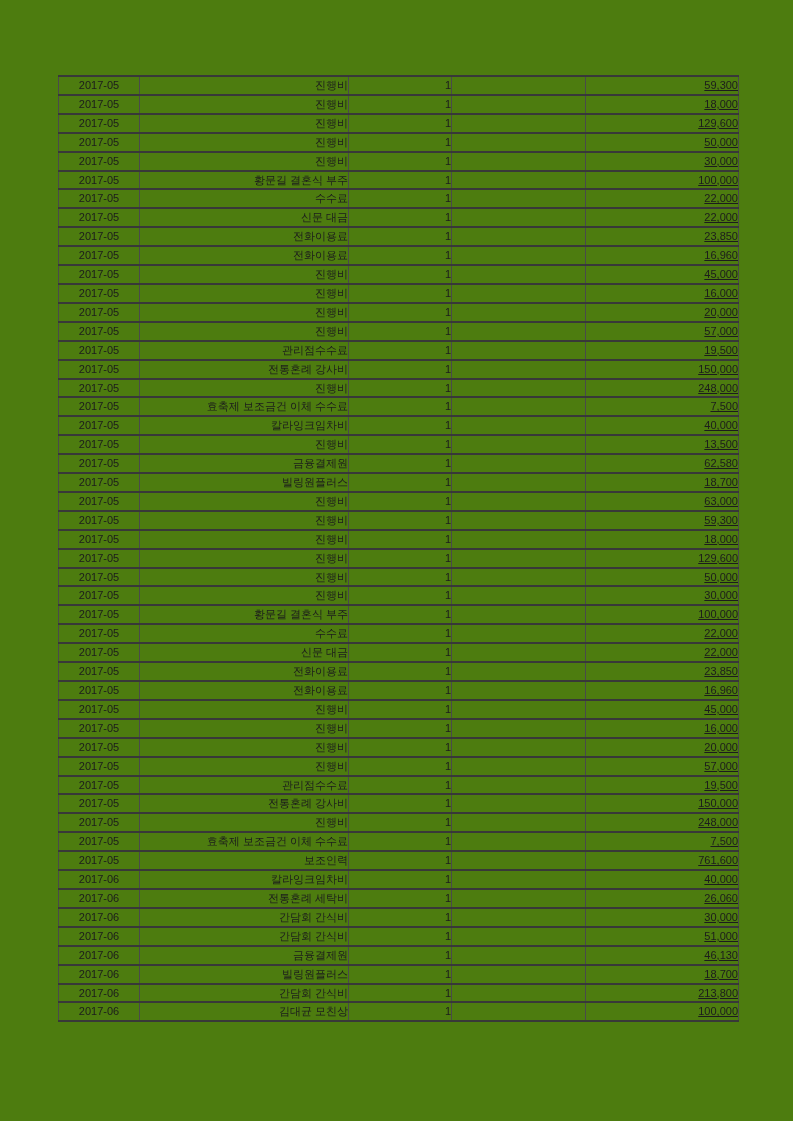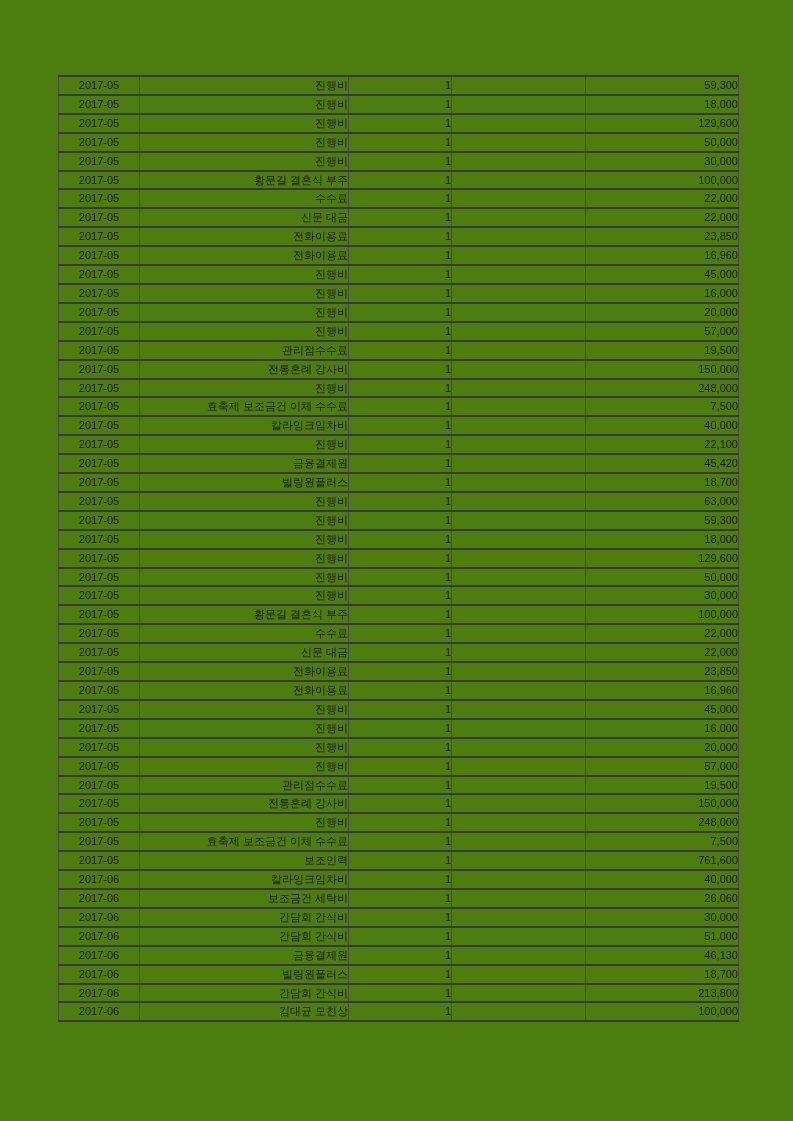--- a/index.html
+++ b/index.html
@@ -35,21 +35,21 @@
     padding: 0;
     overflow: hidden;
     white-space: nowrap;
     vertical-align: middle;
     line-height: 16.9px;
   }
   td.col-date   { text-align: center; }
   td.col-desc   { text-align: right;  padding-left: 7px;  }
   td.col-qty    { text-align: right; padding-right: 7px; }
   td.col-blank  { }
-  td.col-amount { text-align: right; padding-right: 7px; }
+  td.col-amount { text-align: right; padding-right: 7px; text-decoration: underline; }
 </style>
 </head>
 <body>
 
 <div class="page">
   <table class="ledger">
     <colgroup>
       <col style="width:81px">
       <col style="width:209px">
       <col style="width:103px">
@@ -207,29 +207,29 @@
     <td class="col-qty">1</td>
     <td class="col-blank"></td>
     <td class="col-amount">40,000</td>
   </tr>
 
   <tr>
     <td class="col-date">2017-05</td>
     <td class="col-desc">진행비</td>
     <td class="col-qty">1</td>
     <td class="col-blank"></td>
-    <td class="col-amount">22,100</td>
+    <td class="col-amount">13,500</td>
   </tr>
 
   <tr>
     <td class="col-date">2017-05</td>
     <td class="col-desc">금융결제원</td>
     <td class="col-qty">1</td>
     <td class="col-blank"></td>
-    <td class="col-amount">45,420</td>
+    <td class="col-amount">62,580</td>
   </tr>
 
   <tr>
     <td class="col-date">2017-05</td>
     <td class="col-desc">빌링원플러스</td>
     <td class="col-qty">1</td>
     <td class="col-blank"></td>
     <td class="col-amount">18,700</td>
   </tr>
 
@@ -396,21 +396,21 @@
   <tr>
     <td class="col-date">2017-06</td>
     <td class="col-desc">칼라잉크임차비</td>
     <td class="col-qty">1</td>
     <td class="col-blank"></td>
     <td class="col-amount">40,000</td>
   </tr>
 
   <tr>
     <td class="col-date">2017-06</td>
-    <td class="col-desc">보조금건 세탁비</td>
+    <td class="col-desc">전통혼례 세탁비</td>
     <td class="col-qty">1</td>
     <td class="col-blank"></td>
     <td class="col-amount">26,060</td>
   </tr>
 
   <tr>
     <td class="col-date">2017-06</td>
     <td class="col-desc">간담회 간식비</td>
     <td class="col-qty">1</td>
     <td class="col-blank"></td>

